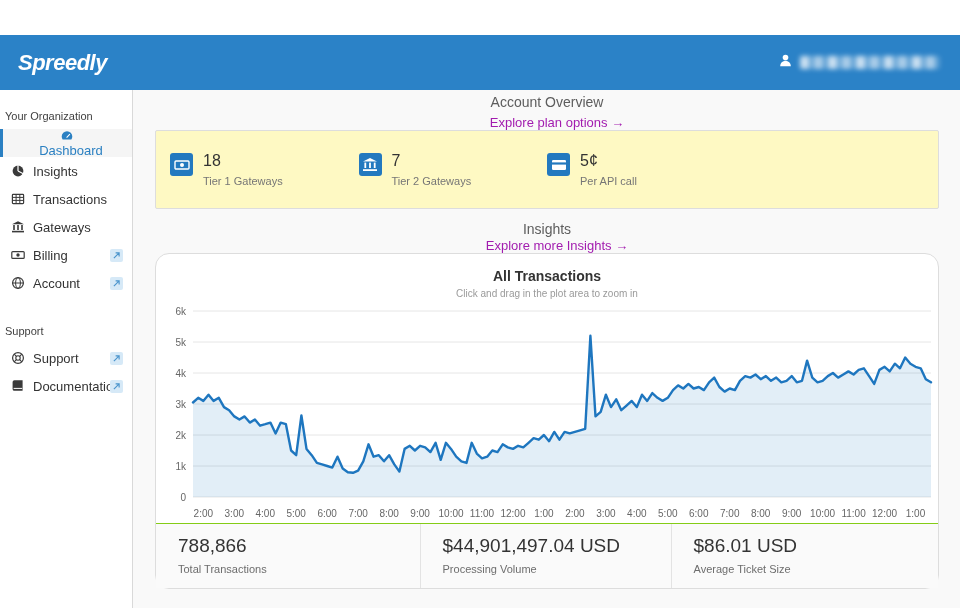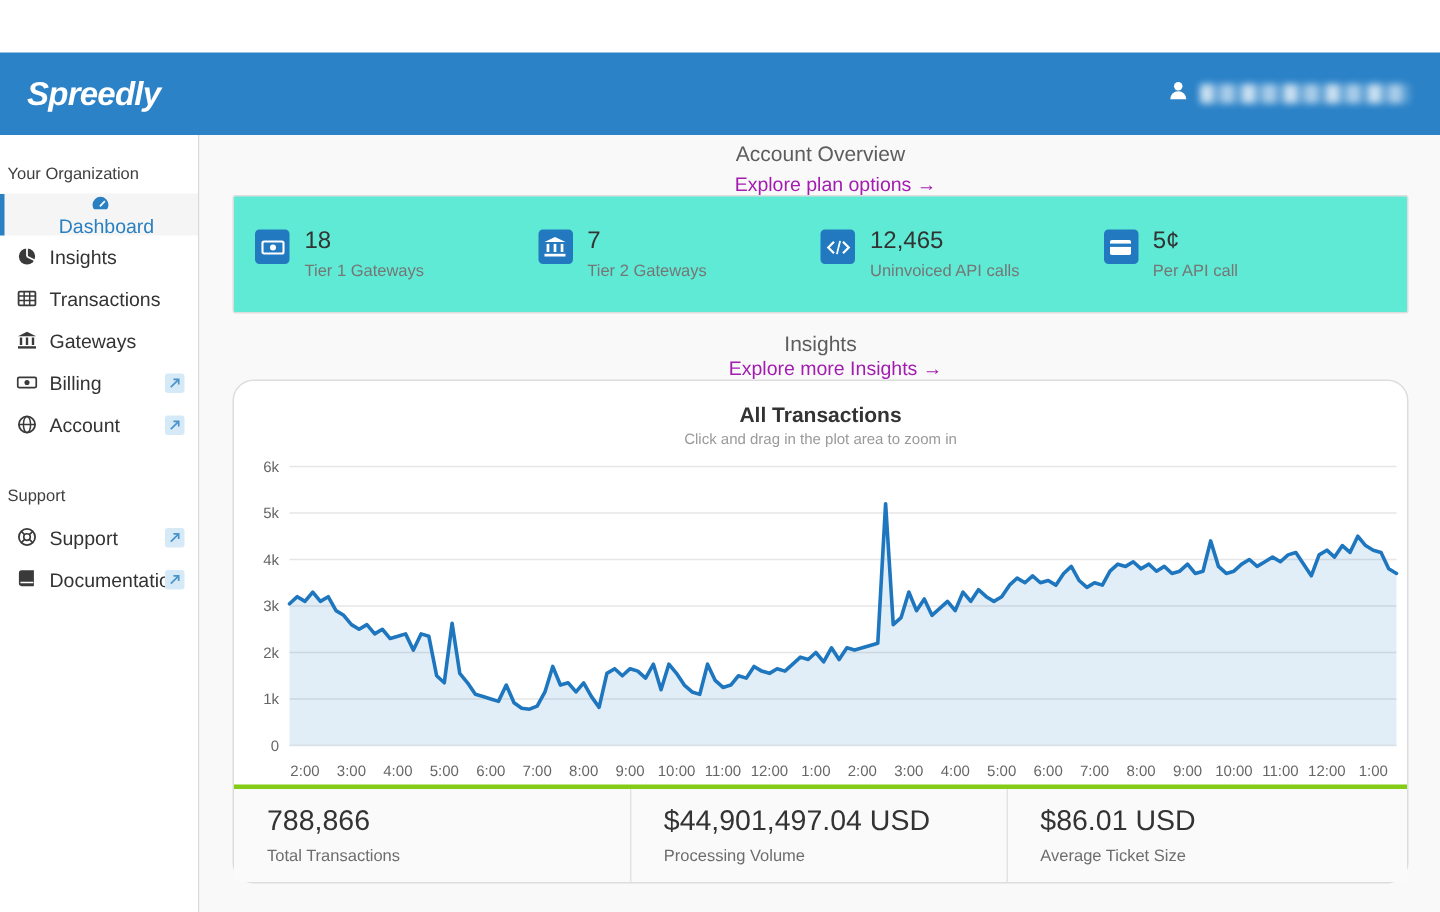--- a/index.html
+++ b/index.html
@@ -31,36 +31,36 @@
   .ext { position:absolute; right:9px; width:13px; height:13px; background:#d6e9f7;
     border-radius:2px; display:flex; align-items:center; justify-content:center; }
 
   main { flex:1; background:#f9f9f9; padding:0 21px 0 22px; }
   .row-header { display:flex; justify-content:space-between; align-items:center;
     height:40px; padding-top:4px;flex-direction:column; }
   .row-header h2 { font-size:14px; font-weight:normal; color:#5d5d5d; }
   .row-header a { font-size:13px; color:#a21caf; text-decoration:none; cursor:pointer;padding-left:20px; }
 
   
-  .stats-card { background:#5eead4; border:1px solid #ddd; border-radius:2px; height:79px;
+  .stats-card { background:#fef9c3; border:1px solid #ddd; border-radius:2px; height:79px;
     display:grid; grid-template-columns:repeat(4,1fr); align-items:center; padding:0 14px; }
   .stat { display:flex; gap:10px; }
   .sq { width:23px; height:23px; background:#2379bf; border-radius:3px; flex:0 0 23px;
     display:flex; align-items:center; justify-content:center; margin-top:1px; }
   .stat .val { font-size:16px; color:#333; }
   .stat .lbl { font-size:11px; color:#767676; margin-top:5px; }
 
   
   .row-header.second { height:44px; padding-top:12px; }
   .chart-card { background:#fff; border:1px solid #ddd; border-radius:14px; }
   .chart-title { text-align:center; font-size:14px; font-weight:bold; color:#333;
     padding-top:14px; }
   .chart-sub { text-align:center; font-size:10px; color:#9a9a9a; margin-top:4px; }
   #chart { display:block; margin:2px auto 0 auto; }
-  .chart-footer { border-top:3px solid #84cc16; background:#fafafa;
+  .chart-footer { border-top:1px solid #84cc16; background:#fafafa;
     display:grid; grid-template-columns:33.7% 32.1% 34.2%; height:65px; }
   .cf-item { padding:11px 0 0 22px; }
   .cf-item + .cf-item { border-left:1px solid #e3e3e3; }
   .cf-val { font-size:19px; color:#333; }
   .cf-lbl { font-size:11px; color:#6d6d6d; margin-top:6px; }
 </style>
 </head>
 <body>
 
 <div class="topbar">
@@ -213,32 +213,20 @@
               <path d="M11 4l7 3.4H4z" fill="#fff"></path>
               <rect x="5.4" y="8.6" width="1.8" height="5.4" fill="#fff"></rect>
               <rect x="10.1" y="8.6" width="1.8" height="5.4" fill="#fff"></rect>
               <rect x="14.8" y="8.6" width="1.8" height="5.4" fill="#fff"></rect>
               <rect x="4" y="15.2" width="14" height="1.8" fill="#fff"></rect>
             </svg>
         </span>
         <div>
           <div class="val">7</div>
           <div class="lbl">Tier 2 Gateways</div>
-        </div>
-      </div>
-      <div class="stat">
-        <span class="sq">
-          <svg width="22" height="22" viewBox="0 0 22 22">
-              <path d="M8 7.2l-3.8 3.8L8 14.8M14 7.2l3.8 3.8L14 14.8" stroke="#fff" stroke-width="1.5" fill="none"></path>
-              <path d="M12.1 6.6l-2.2 8.8" stroke="#fff" stroke-width="1.2"></path>
-            </svg>
-        </span>
-        <div>
-          <div class="val">12,465</div>
-          <div class="lbl">Uninvoiced API calls</div>
         </div>
       </div>
       <div class="stat">
         <span class="sq">
           <svg width="22" height="22" viewBox="0 0 22 22">
               <rect x="4" y="6" width="14" height="10" rx="1.2" fill="#fff"></rect>
               <rect x="4" y="8.4" width="14" height="2.2" fill="#2379bf"></rect>
             </svg>
         </span>
         <div>

